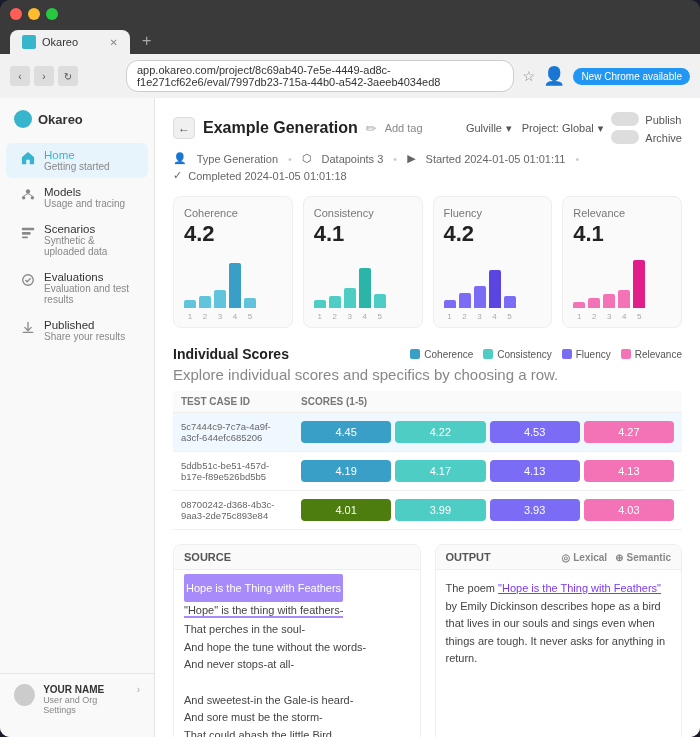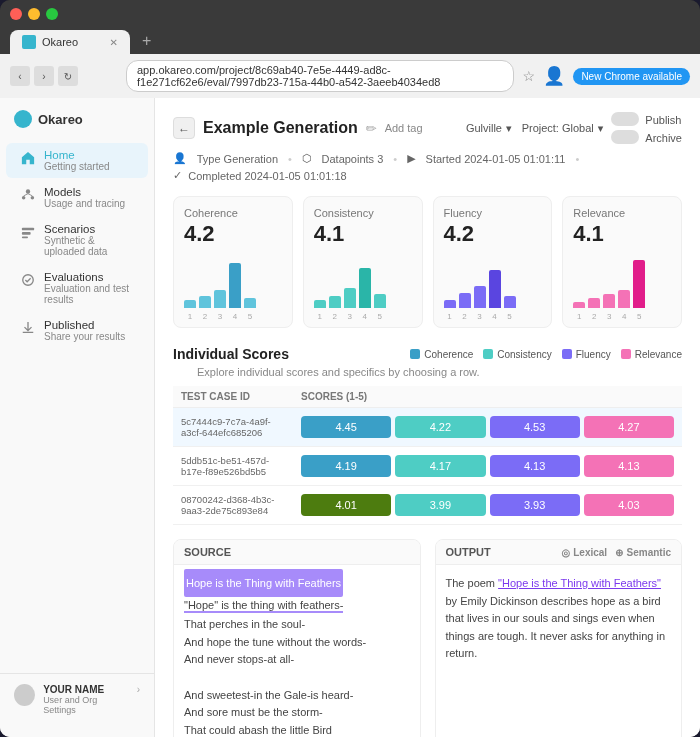--- a/index.html
+++ b/index.html
@@ -258,21 +258,21 @@
       gap: 10px;
       align-items: center;
     }
     .legend-item {
       display: flex; align-items: center; gap: 4px;
       font-size: 10px; color: #555;
     }
     .legend-dot {
       width: 10px; height: 10px; border-radius: 2px;
     }
-    .section-subtitle { font-size: 11px; color: #888; margin-bottom: 8px; margin-left: 24px; }
+    .section-subtitle { font-size: 15px; color: #888; margin-bottom: 8px; }
     .scores-table { width: 100%; border-collapse: collapse; }
     .scores-table thead th {
       font-size: 10px; font-weight: 600; color: #777;
       text-align: left; padding: 5px 8px;
       border-bottom: 1px solid #eee;
       background: #fafafa;
     }
     .scores-table tbody tr {
       border-bottom: 1px solid #f0f0f0;
     }

